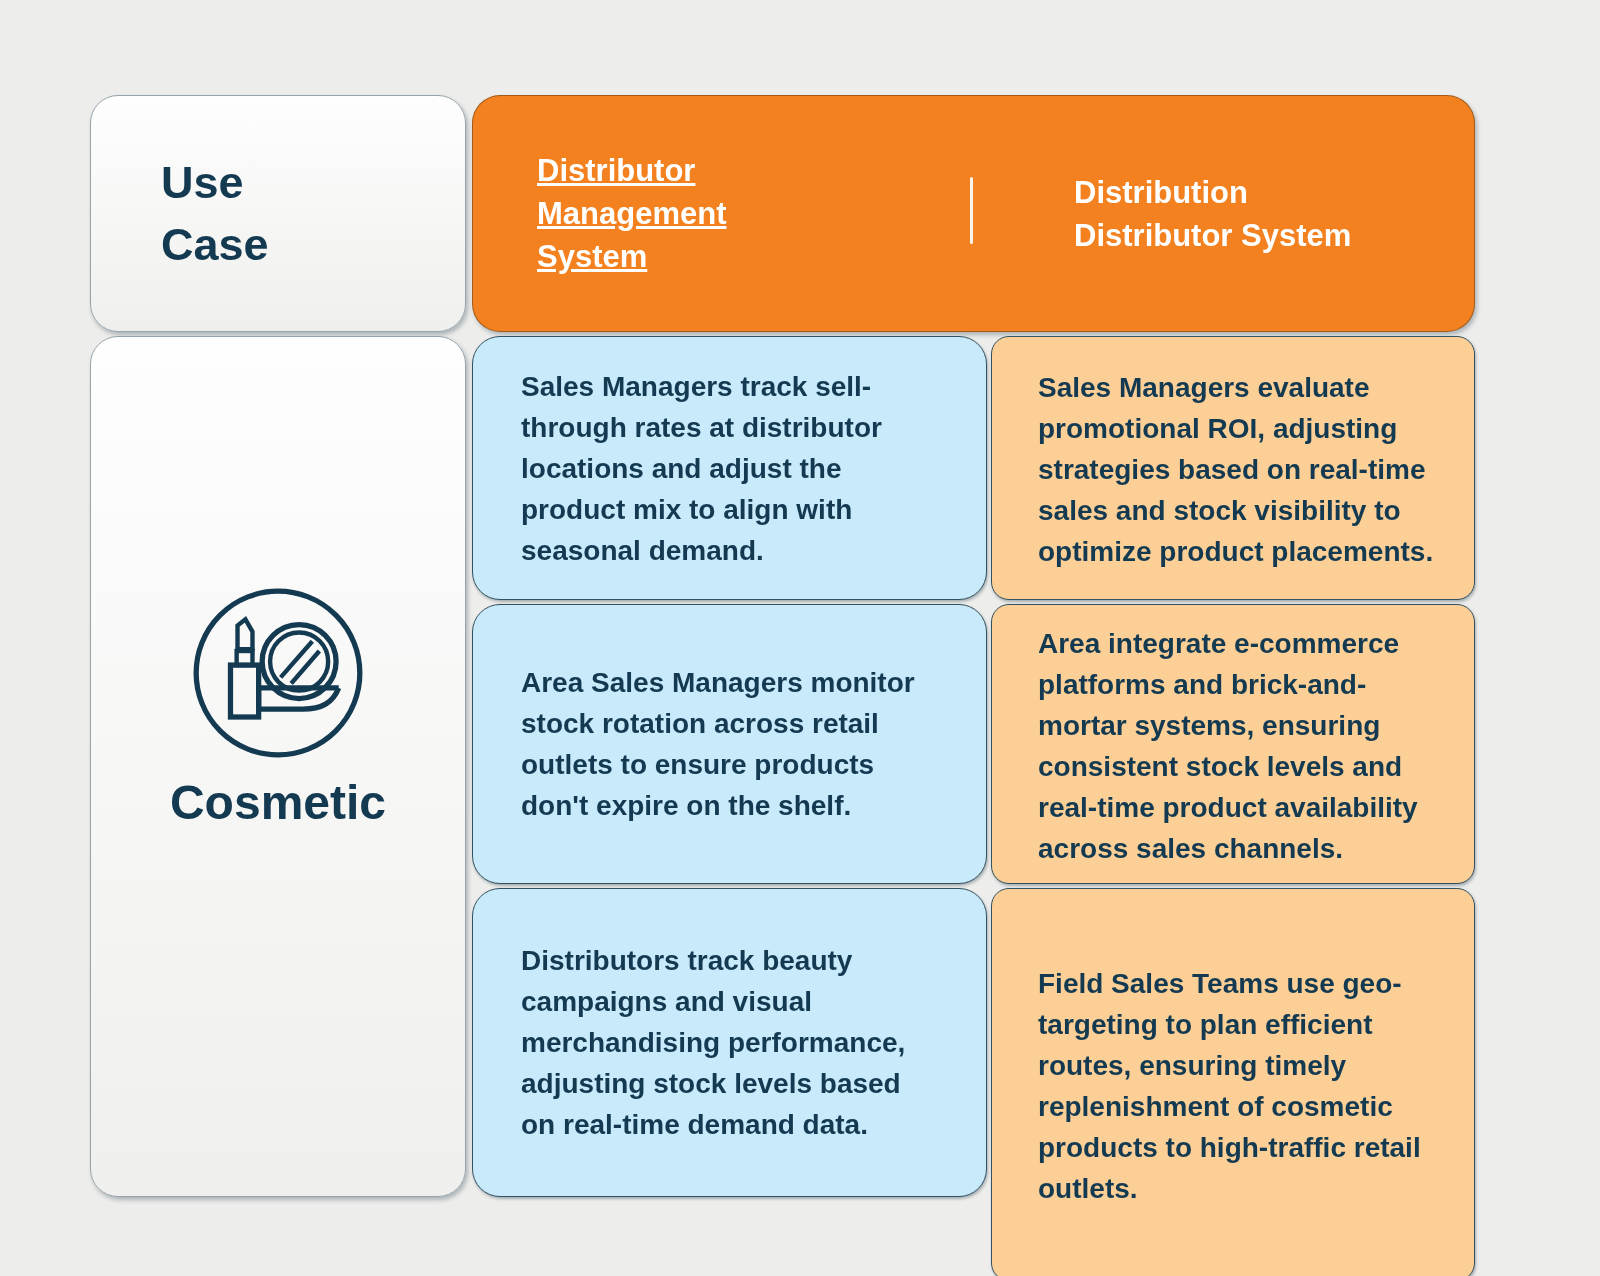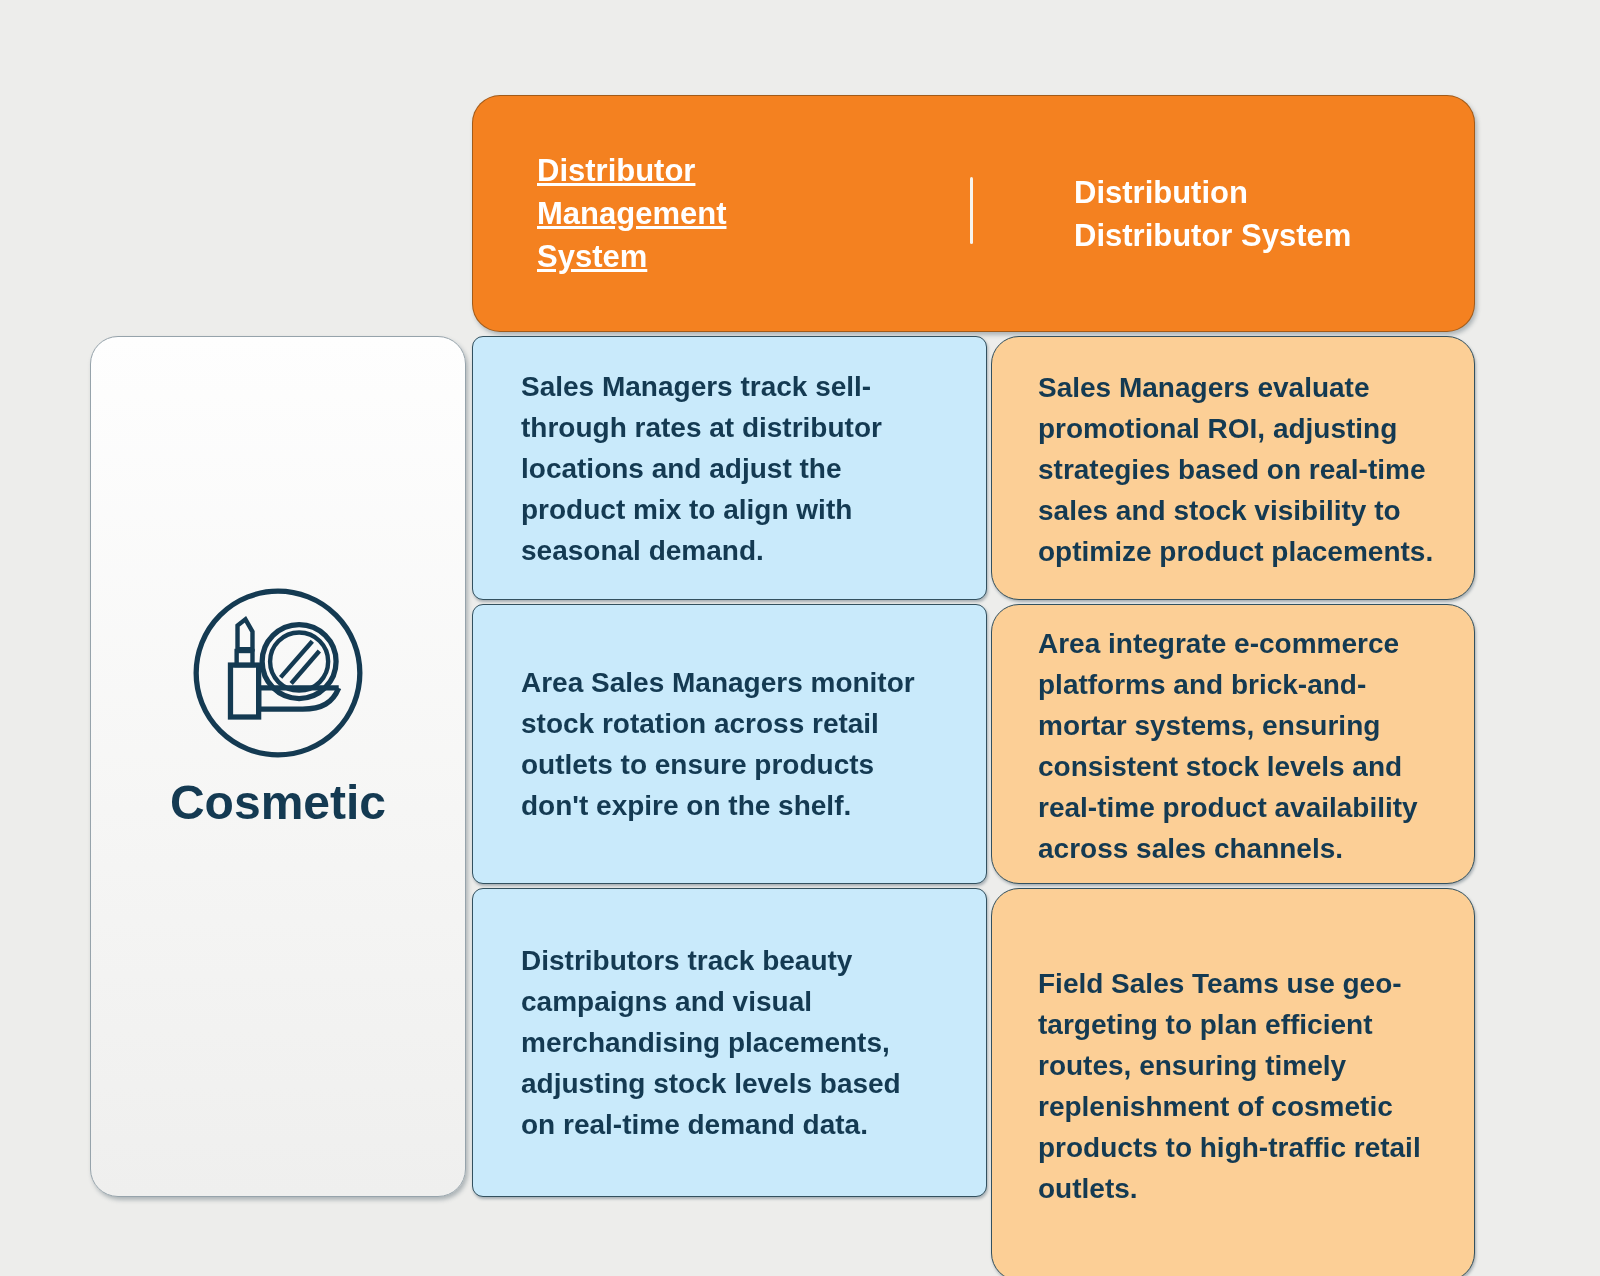--- a/index.html
+++ b/index.html
@@ -49,38 +49,41 @@
     width:176px;height:176px;
   }
   .category-label{
     position:absolute;left:0;top:438px;width:100%;text-align:center;
     font-size:48px;line-height:56px;font-weight:bold;color:#143A52;
   }
   .cell{
     display:flex;align-items:center;
     font-size:28px;line-height:41px;font-weight:bold;color:#143A52;
   }
-  .cell.blue-pad{padding:14px 57px 14px 48px;border-radius:11px;}
-  .cell.peach-pad{padding:14px 24px 11px 46px;}
+  .cell.blue-pad{padding:14px 57px 14px 48px;}
+  .cell.peach-pad{padding:14px 24px 11px 46px;border-radius:18px;}
   
   .pos-corner{left:90px;top:95px;width:376px;height:237px;}
   .pos-header{left:472px;top:95px;width:1003px;height:237px;}
   .pos-category{left:90px;top:336px;width:376px;height:861px;}
   .pos-b1{left:472px;top:336px;width:515px;height:264px;}
   .pos-b2{left:472px;top:604px;width:515px;height:280px;}
   .pos-b3{left:472px;top:888px;width:515px;height:309px;}
   .pos-p1{left:991px;top:336px;width:484px;height:264px;}
   .pos-p2{left:991px;top:604px;width:484px;height:280px;}
   .pos-p3{left:991px;top:888px;width:484px;height:393px;}
 </style>
 </head>
 <body>
 
 <div class="canvas">
 
+  <div class="card white pos-corner">
+    <div class="corner-title">Use Case</div>
+  </div>
 
   <div class="card orange pos-header">
     <div class="header-title t1">Distributor Management System</div>
     <div class="header-divider"></div>
     <div class="header-title t2">Distribution Distributor System</div>
   </div>
 
   <div class="card white pos-category">
     <svg class="category-icon" viewBox="0 0 200 200" xmlns="http://www.w3.org/2000/svg">
       <g fill="none" stroke="#143A52" stroke-linejoin="miter">
@@ -95,19 +98,19 @@
         <rect x="46" y="91" width="32" height="59" stroke-width="6"></rect>
         <rect x="53" y="75" width="18" height="16" stroke-width="5"></rect>
         <path d="M54 73 V46 L63 39 L71 53 V73 Z" stroke-width="5"></path>
       </g>
     </svg>
     <div class="category-label">Cosmetic</div>
   </div>
 
   <div class="card blue cell blue-pad pos-b1">Sales Managers track sell-through rates at distributor locations and adjust the product mix to align with seasonal demand.</div>
   <div class="card blue cell blue-pad pos-b2">Area Sales Managers monitor stock rotation across retail outlets to ensure products don't expire on the shelf.</div>
-  <div class="card blue cell blue-pad pos-b3">Distributors track beauty campaigns and visual merchandising placements, adjusting stock levels based on real-time demand data.</div>
+  <div class="card blue cell blue-pad pos-b3">Distributors track beauty campaigns and visual merchandising performance, adjusting stock levels based on real-time demand data.</div>
 
   <div class="card peach cell peach-pad pos-p1">Sales Managers evaluate promotional ROI, adjusting strategies based on real-time sales and stock visibility to optimize product placements.</div>
   <div class="card peach cell peach-pad pos-p2">Area integrate e-commerce platforms and brick-and-mortar systems, ensuring consistent stock levels and real-time product availability across sales channels.</div>
   <div class="card peach cell peach-pad pos-p3">Field Sales Teams use geo-targeting to plan efficient routes, ensuring timely replenishment of cosmetic products to high-traffic retail outlets.</div>
 
 </div>
 
 </body></html>

